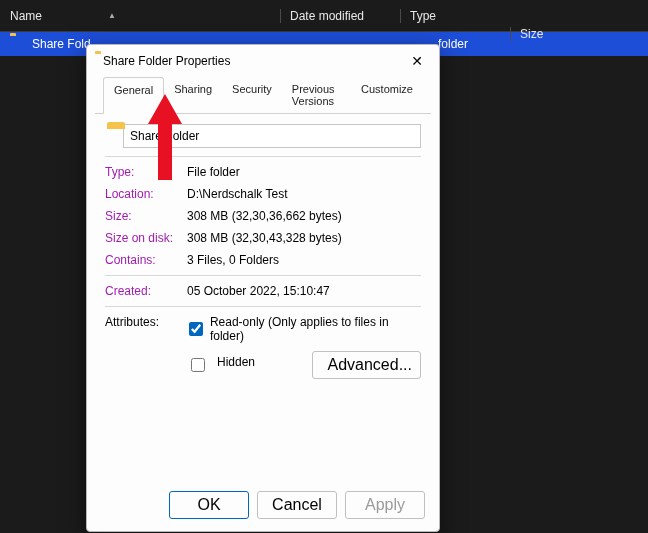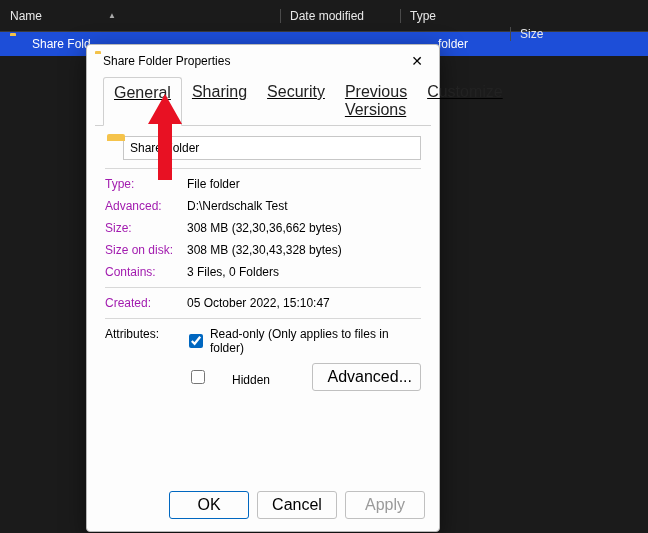--- a/index.html
+++ b/index.html
@@ -69,25 +69,24 @@
     height: 32px;
     padding: 0 8px;
     font-size: 12px;
   }
   .titlebar .folder-ico-sm { margin-right: 8px; }
   .titlebar-title { flex:1; color:#000; }
   .close-x { width: 28px; text-align:center; font-size:14px; cursor:default;}
   .tabstrip {
     display:flex;
     padding: 0 8px;
-    font-size: 16px;
+    font-size: 11px;
     position:relative;
     border-bottom:1px solid #d0d0d0;
     margin: 0 8px;
-    text-decoration: underline;
   }
   .tab {
     padding: 6px 10px 6px;
     color:#222;
     cursor:default;
     position:relative;
   }
   .tab.active {
     border:1px solid #d0d0d0;
     border-bottom:1px solid #fdfdfd;
@@ -122,21 +121,21 @@
     height:24px;
   }
   .sep { border:0; border-top:1px solid #d8d8d8; margin:8px 0;}
   .kv { display:flex; margin: 8px 0; }
   .kv .k { width: 82px; color:#a21caf;}
   .kv .v { flex:1; color:#000;}
   .attr-label-row { display:flex; }
   .attr-label-row .k { width:82px;}
   input[type=checkbox]{ width:14px; height:14px; accent-color:#0067c0;}
   .adv-row { display:flex; margin-left:82px; align-items:center; gap:14px;}
-  .adv-row .hidden-wrap{ display:flex; align-items:flex-end; gap:24px; width:120px;}
+  .adv-row .hidden-wrap{ display:flex; align-items:flex-start; gap:9px; width:120px;}
   .btn {
     border:1px solid #c0c0c0;
     background:#fdfdfd;
     border-radius:3px;
     font-size:16px;
     padding: 4px 14px;
     min-width:80px;
     text-align:center;
     cursor:default;
   }
@@ -192,21 +191,21 @@
       <span><span class="folder-ico-lg"></span></span>
       <input class="name-input" value="Share Folder" style="">
     </div>
     <hr class="sep">
 
     <div class="kv">
         <span class="k">Type:</span>
         <span class="v">File folder</span>
       </div>
     <div class="kv">
-        <span class="k">Advanced:</span>
+        <span class="k">Location:</span>
         <span class="v">D:\Nerdschalk Test</span>
       </div>
     <div class="kv">
         <span class="k">Size:</span>
         <span class="v">308 MB (32,30,36,662 bytes)</span>
       </div>
     <div class="kv">
         <span class="k">Size on disk:</span>
         <span class="v">308 MB (32,30,43,328 bytes)</span>
       </div>

